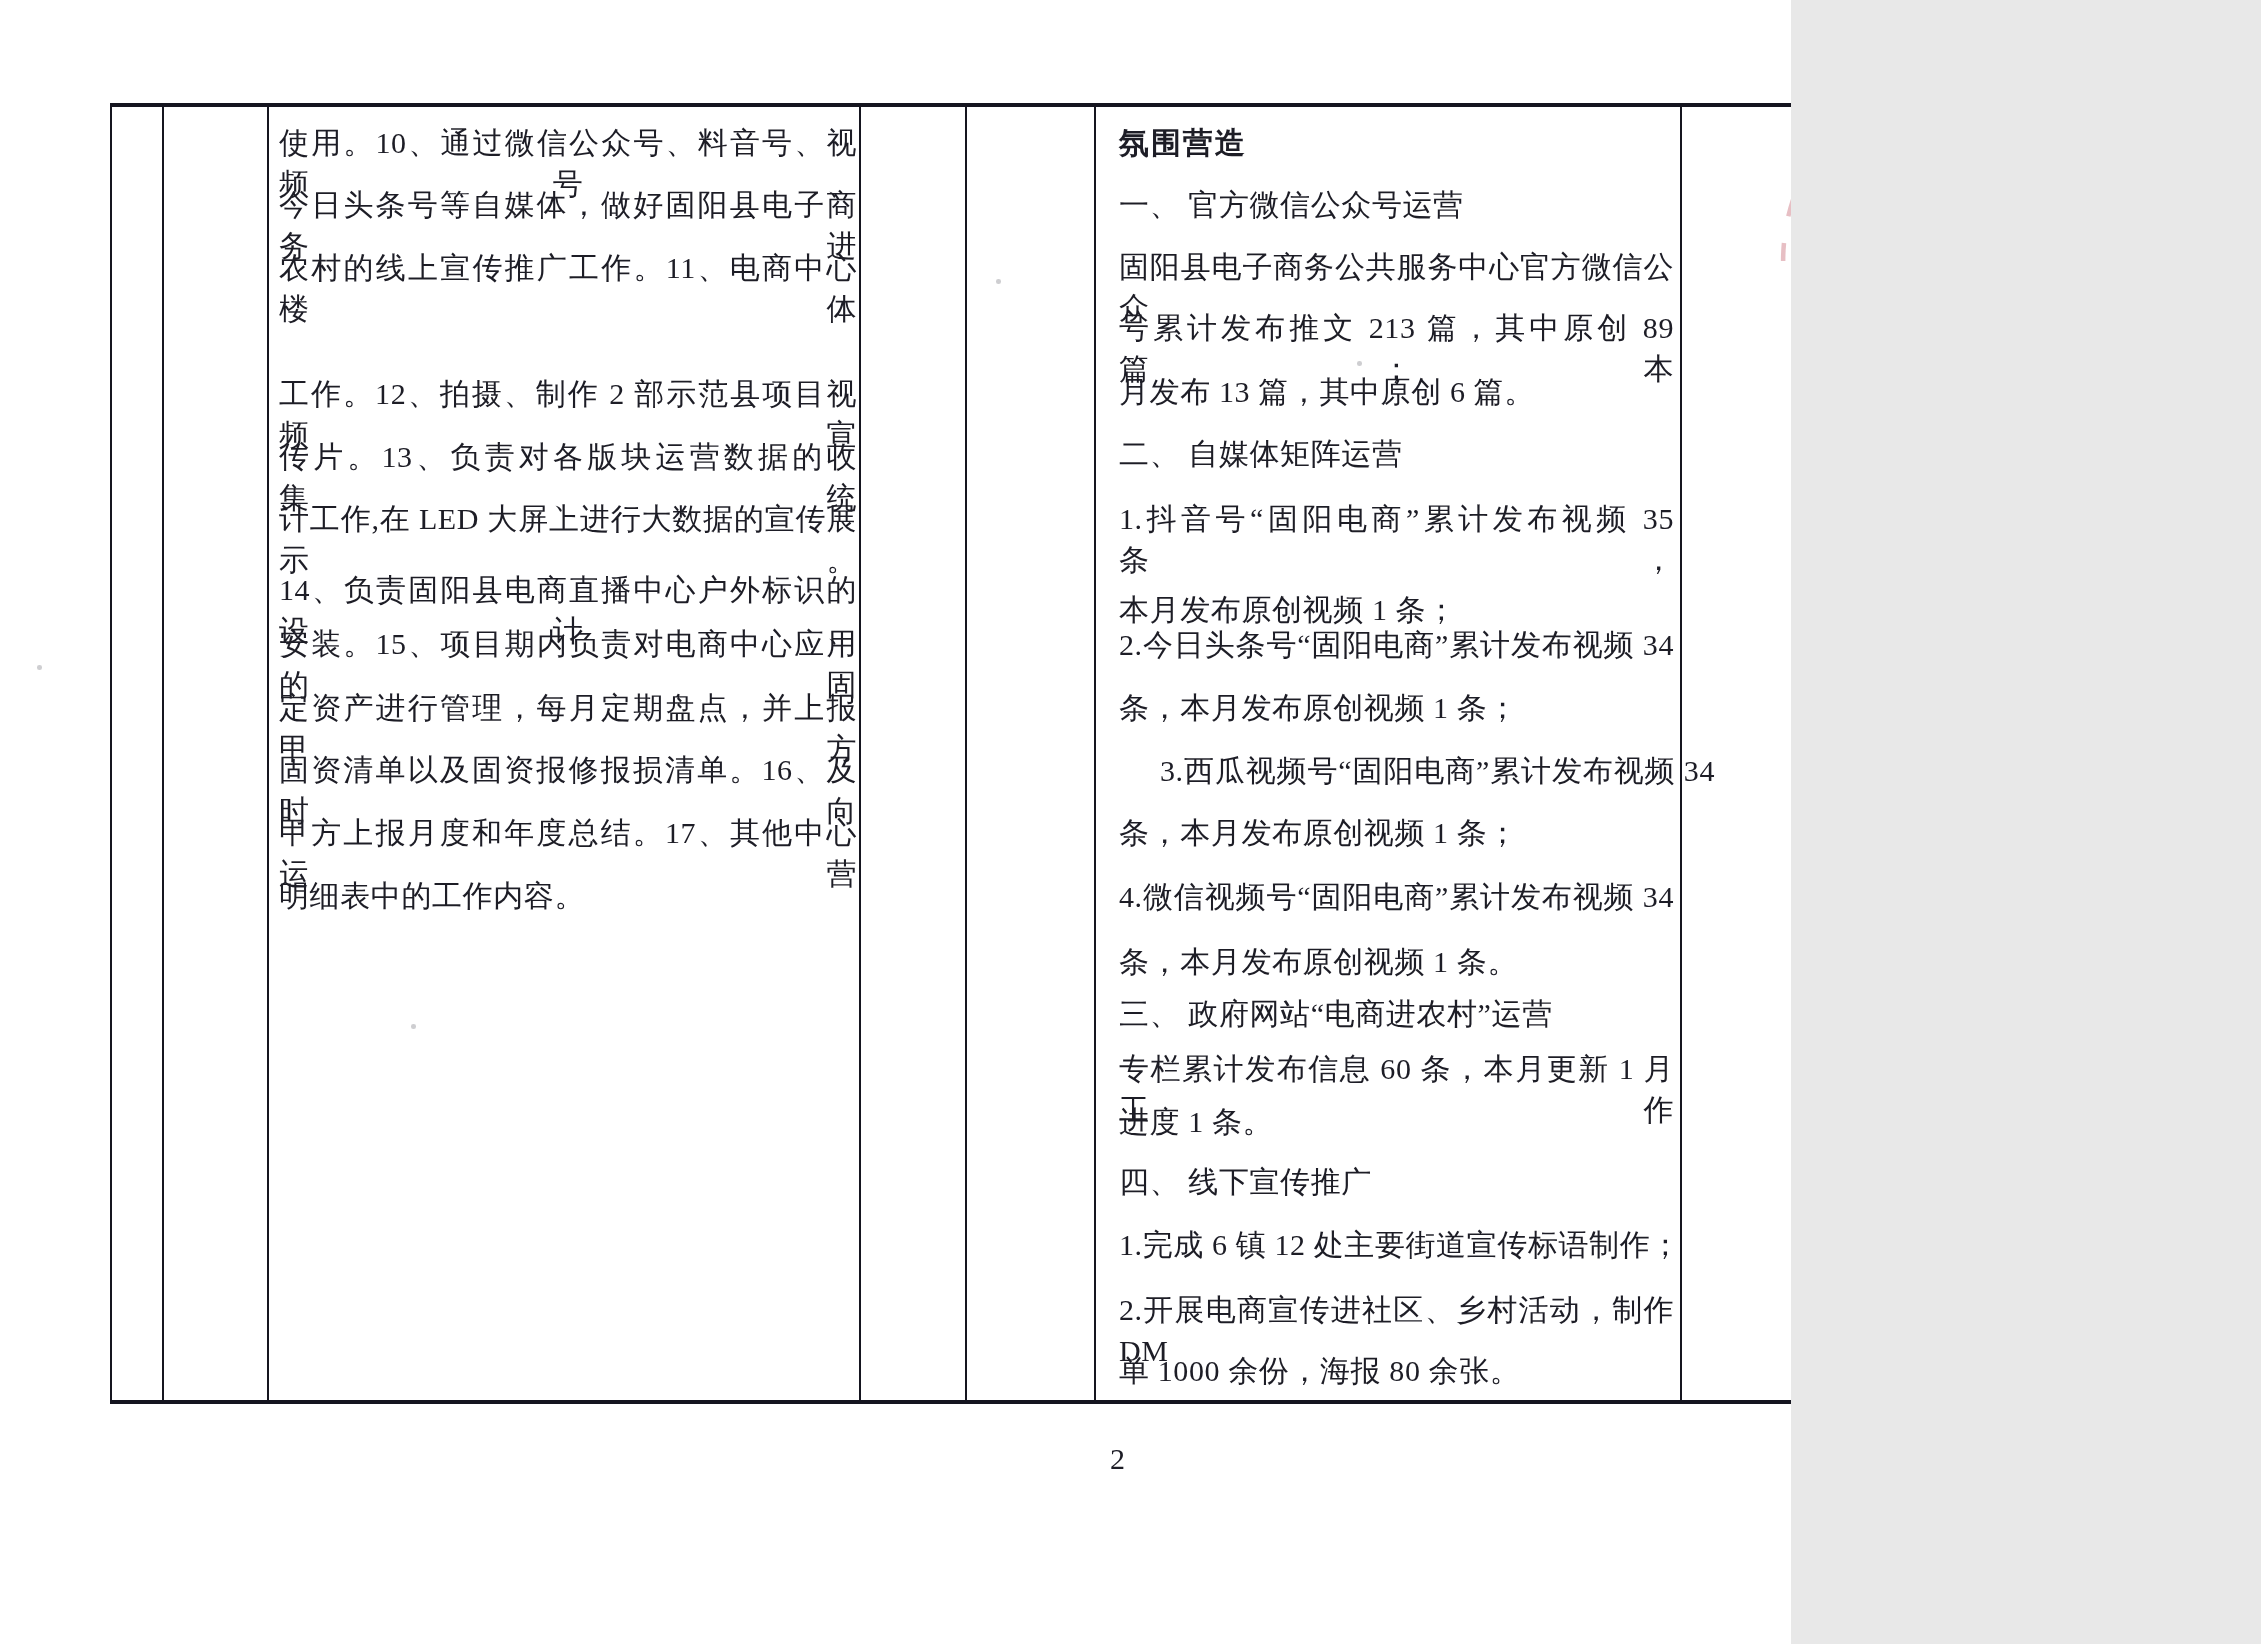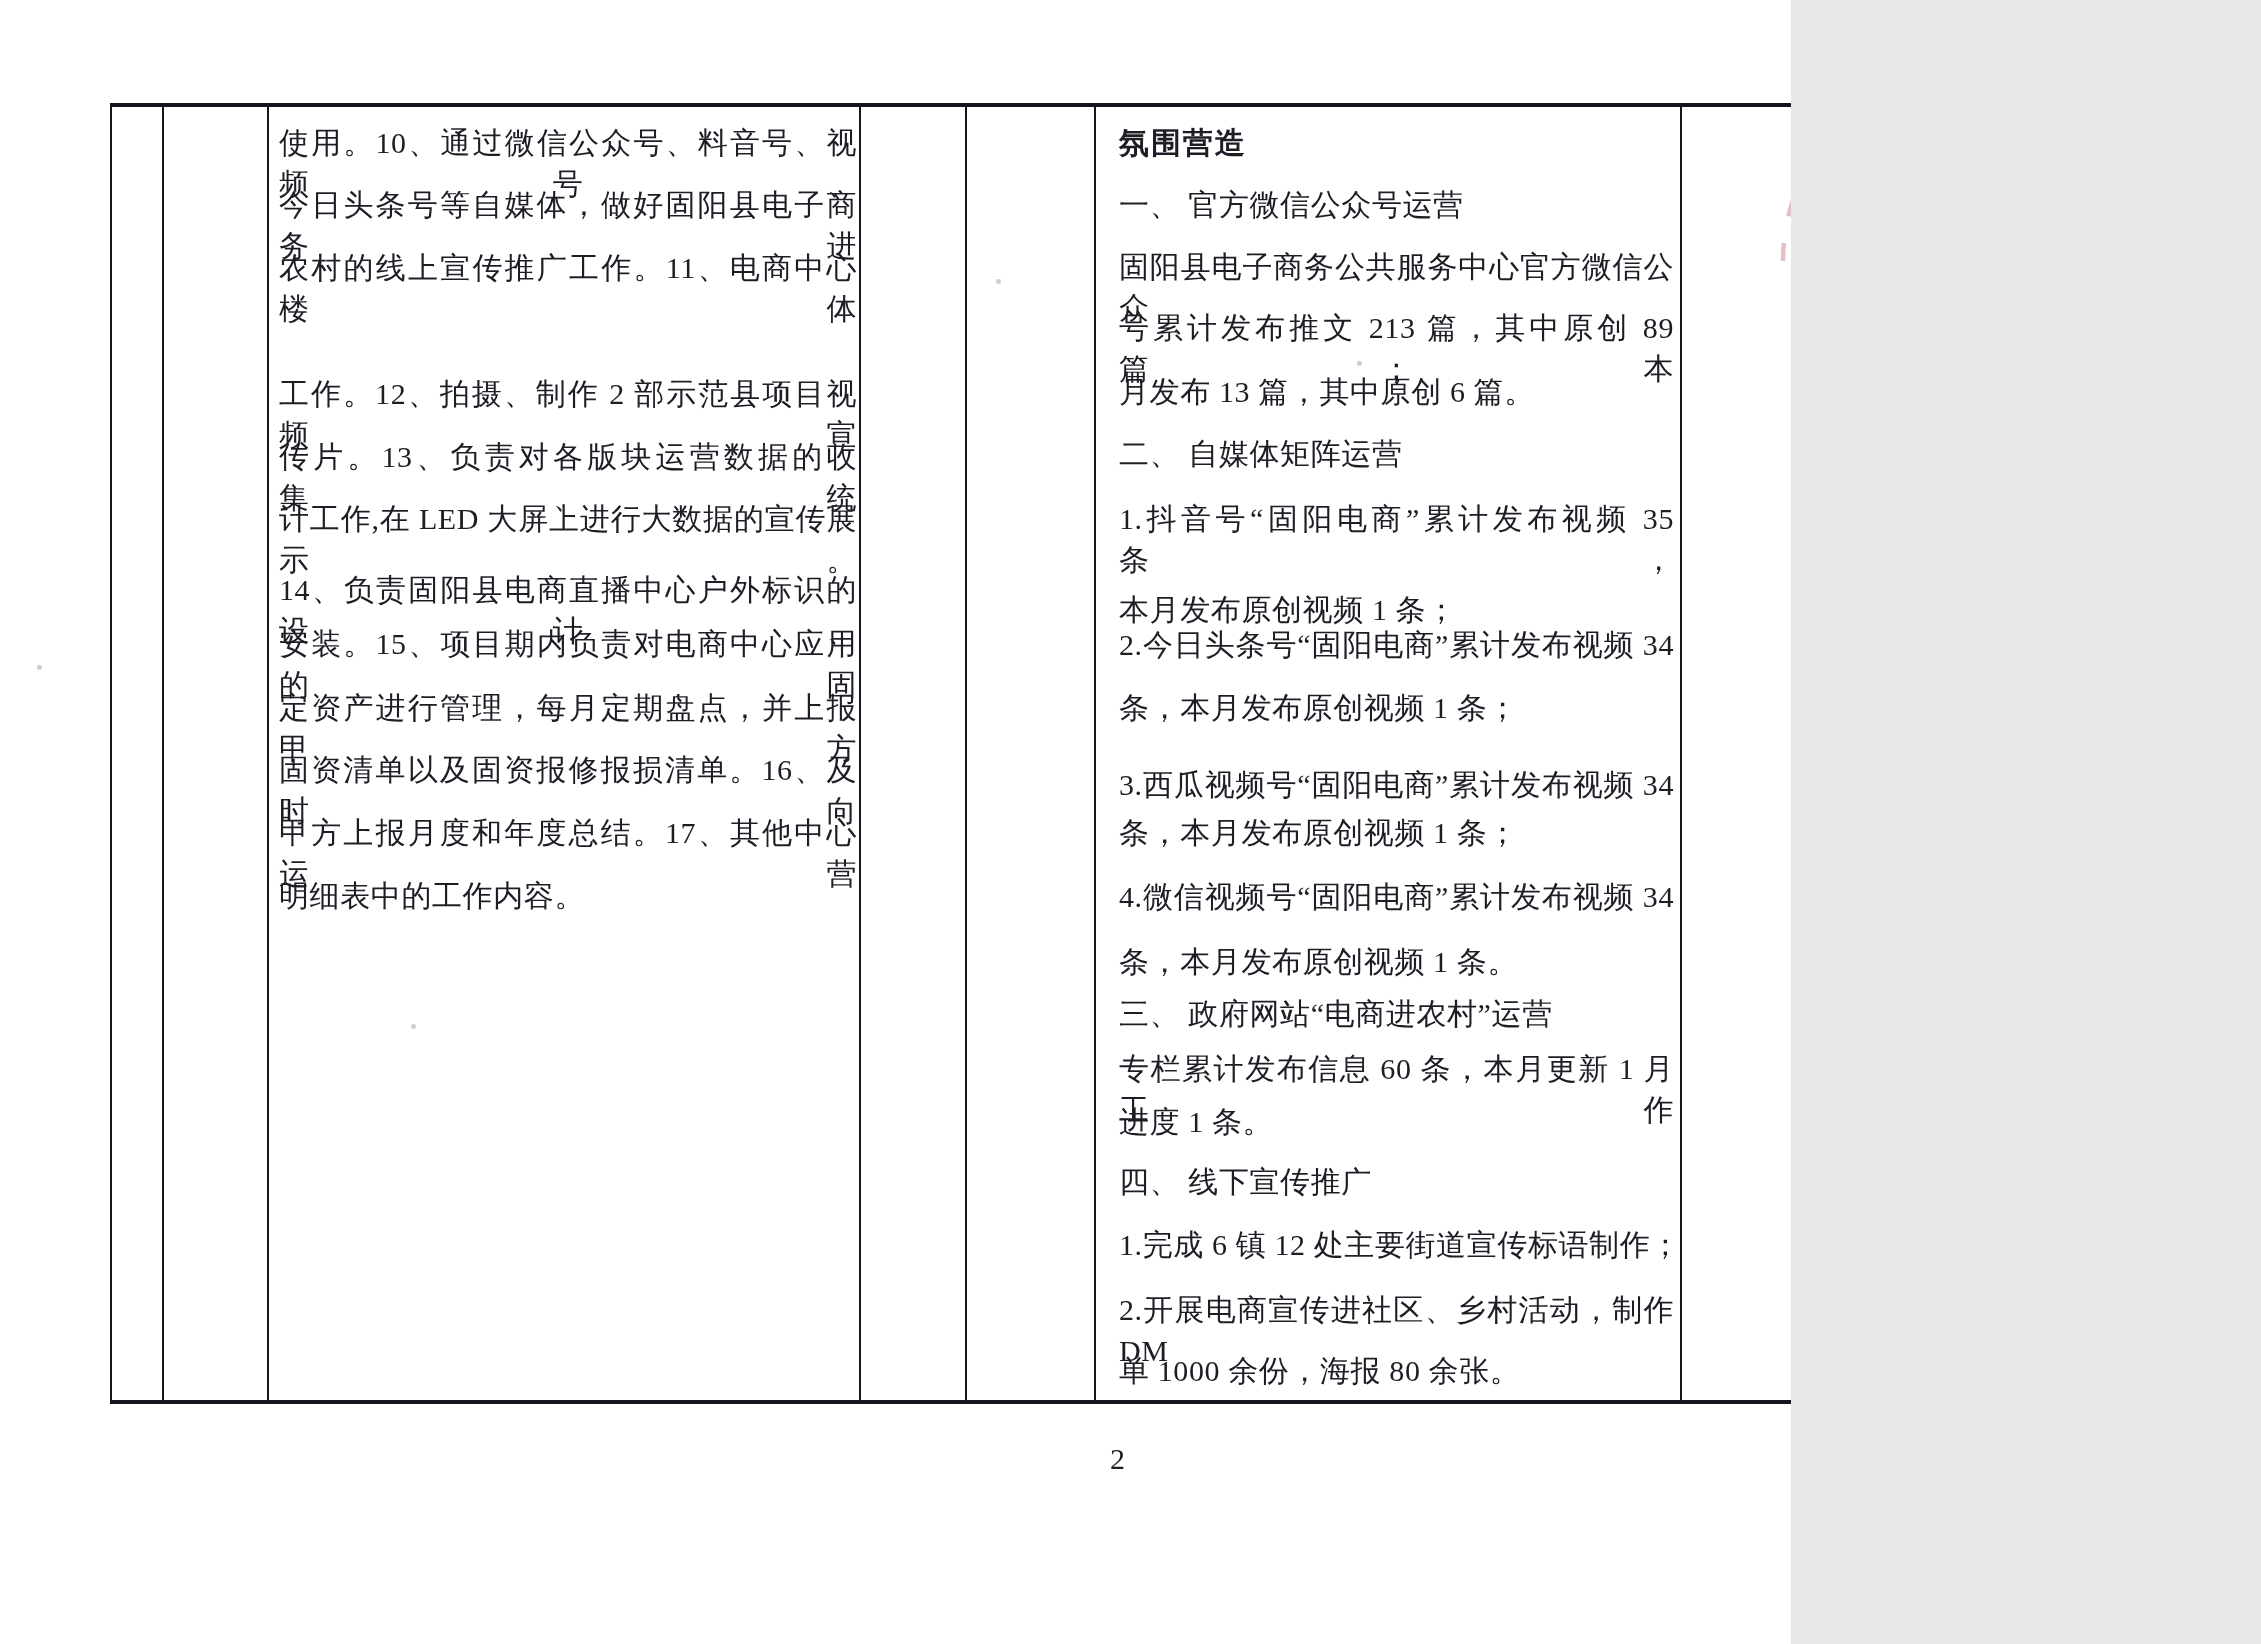--- a/index.html
+++ b/index.html
@@ -76,21 +76,21 @@
       <div class="tline" style="top: 79px;">一、 官方微信公众号运营</div>
       <div class="tline bold" style="top: 17.4px;">氛围营造</div>
       <div class="tline full" style="top: 141px;">固阳县电子商务公共服务中心官方微信公众</div>
       <div class="tline full" style="top: 202px;">号累计发布推文 213 篇，其中原创 89 篇；本</div>
       <div class="tline" style="top: 266px;">月发布 13 篇，其中原创 6 篇。</div>
       <div class="tline" style="top: 328px;">二、 自媒体矩阵运营</div>
       <div class="tline full" style="top: 393px;">1.抖音号“固阳电商”累计发布视频 35 条，</div>
       <div class="tline" style="top: 456px; margin-top: 28px;">本月发布原创视频 1 条；</div>
       <div class="tline full" style="top: 519px;">2.今日头条号“固阳电商”累计发布视频 34</div>
       <div class="tline" style="top: 582px;">条，本月发布原创视频 1 条；</div>
-      <div class="tline full" style="top: 659px;">3.西瓜视频号“固阳电商”累计发布视频 34</div>
+      <div class="tline full" style="top: 645px; margin-left: 41px;">3.西瓜视频号“固阳电商”累计发布视频 34</div>
       <div class="tline" style="top: 707px;">条，本月发布原创视频 1 条；</div>
       <div class="tline full" style="top: 771px;">4.微信视频号“固阳电商”累计发布视频 34</div>
       <div class="tline" style="top: 836px;">条，本月发布原创视频 1 条。</div>
       <div class="tline" style="top: 888px;">三、 政府网站“电商进农村”运营</div>
       <div class="tline full" style="top: 943px;">专栏累计发布信息 60 条，本月更新 1 月工作</div>
       <div class="tline" style="top: 988px; margin-top: 8px;">进度 1 条。</div>
       <div class="tline" style="top: 1056px;">四、 线下宣传推广</div>
       <div class="tline" style="top: 1119px;">1.完成 6 镇 12 处主要街道宣传标语制作；</div>
       <div class="tline full" style="top: 1184px;">2.开展电商宣传进社区、乡村活动，制作 DM</div>
       <div class="tline" style="top: 1245px;">单 1000 余份，海报 80 余张。</div>

